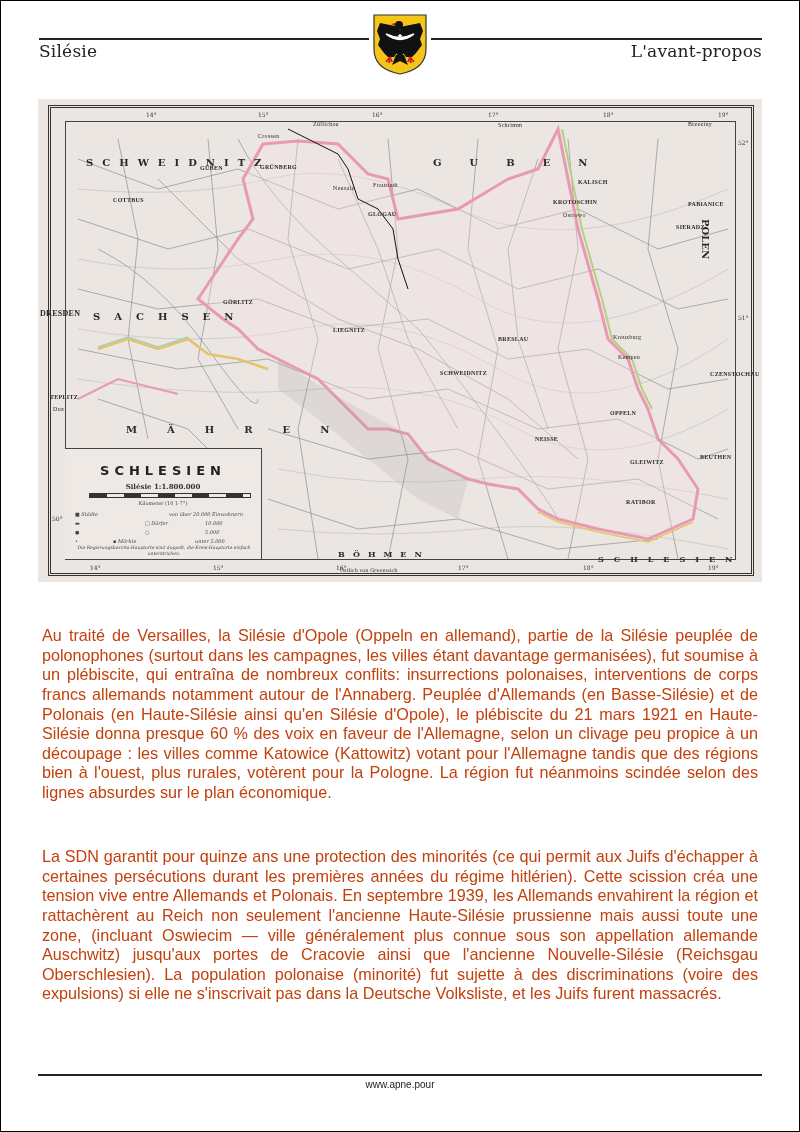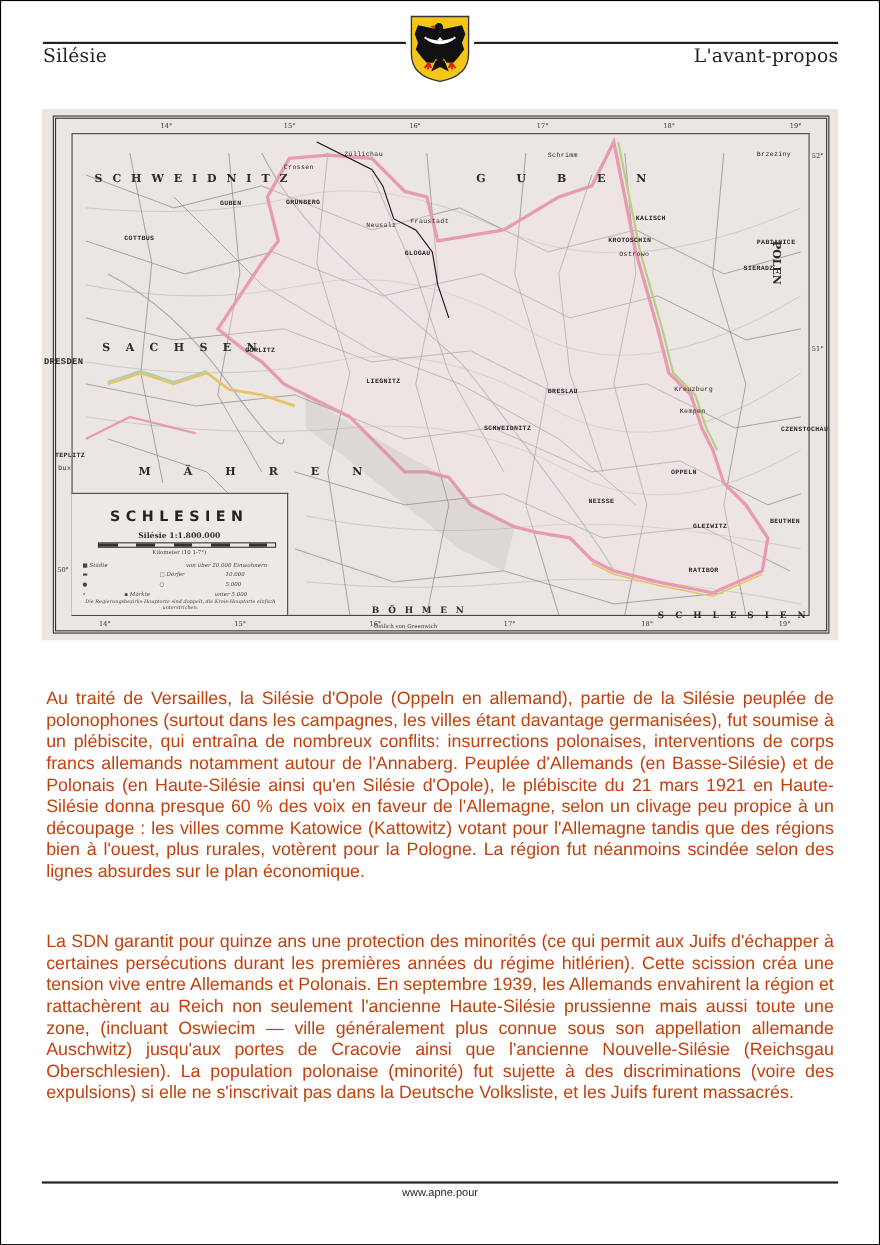--- a/index.html
+++ b/index.html
@@ -34,22 +34,22 @@
     position: absolute; left: 27px; top: 22px; right: 26px; bottom: 22px;
     border: 1px solid #444;
   }
   .map-svg { position: absolute; left: 0; top: 0; }
   .tick { position: absolute; font-family: "DejaVu Serif", serif; font-size: 6px; color: #333; }
   .region-label {
     position: absolute; font-family: "DejaVu Serif", serif; font-weight: bold;
     color: #2a2a2a; letter-spacing: 9px; font-size: 10px;
   }
   .city {
-    position: absolute; font-family: Liberation Mono, monospace; font-size: 6px;
-    font-weight: bold; color: #2b2b2b; letter-spacing: 0.3px; margin-top: 16px;
+    position: absolute; font-family: Liberation Serif, serif; font-size: 6px;
+    font-weight: bold; color: #2b2b2b; letter-spacing: 0.3px;
   }
   .legend-box {
     position: absolute; left: 27px; top: 349px; width: 196px; height: 110px;
     background: #efe9e6; border-top: 1px solid #444; border-right: 1px solid #444;
   }
   .legend-title {
     position: absolute; left: 0; right: 0; top: 14px; text-align: center;
     font-family: "DejaVu Sans", sans-serif; font-weight: bold; font-size: 13px;
     letter-spacing: 5px; color: #222;
   }

